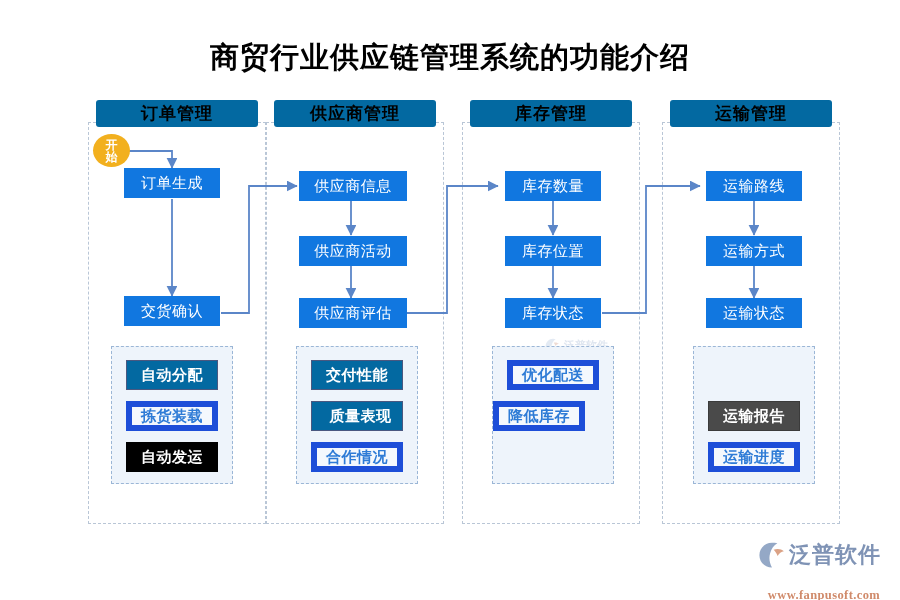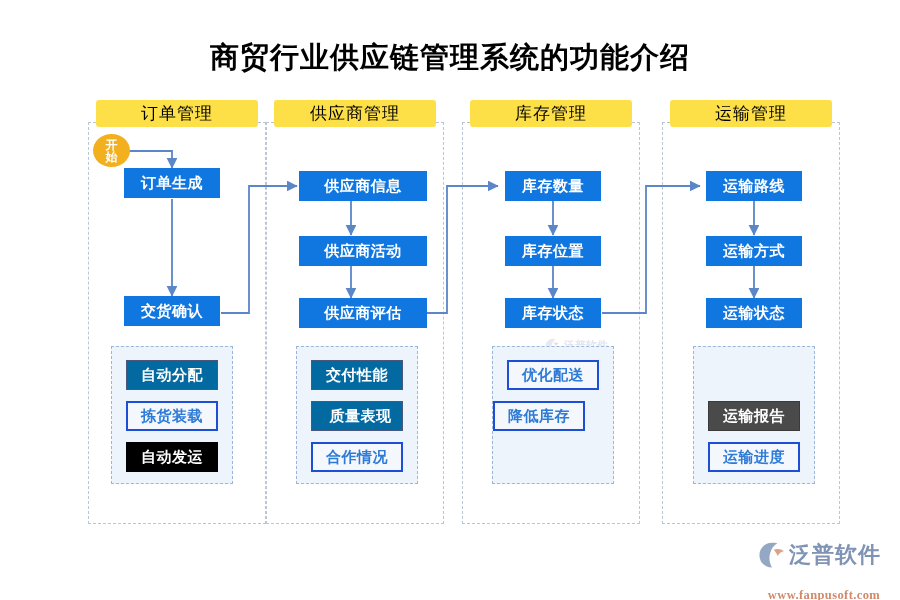--- a/index.html
+++ b/index.html
@@ -30,43 +30,43 @@
     box-sizing:border-box;
   }
   .col-frame{
     position:absolute;left:0;top:22px;width:178px;height:402px;
     border:1px dashed #b9c6d6;
     box-sizing:border-box;
     background:transparent;
   }
   .col-header{
     position:absolute;left:8px;top:0px;width:162px;height:27px;
-    background:#fde047;
+    background:#0369a1;
     border-radius:3px;
     color:#000000;
-    font-size:17px;font-weight:normal;
+    font-size:17px;font-weight:bold;
     display:flex;align-items:center;justify-content:center;
     letter-spacing:1px;
     box-sizing:border-box;
     z-index:4;
   }
 
   
   .node{
     position:absolute;
     width:96px;height:30px;
     background:#1177E0;
     color:#ffffff;
-    font-size:15px;font-weight:bold;
+    font-size:15px;font-weight:normal;
     display:flex;align-items:center;justify-content:center;
     letter-spacing:0.5px;
     z-index:5;
     white-space:nowrap;
   }
-  .node.wide{width:128px;}
+  .node.wide{width:108px;}
 
   
   .start-oval{
     position:absolute;
     width:37px;height:33px;
     background:#F2B01E;
     border-radius:50%;
     color:#ffffff;
     font-size:12px;font-weight:bold;
     display:flex;flex-direction:column;
@@ -87,21 +87,21 @@
   .chip{
     position:absolute;
     width:92px;height:30px;
     display:flex;align-items:center;justify-content:center;
     font-size:15px;font-weight:bold;
     letter-spacing:0.5px;
     box-sizing:border-box;
     white-space:nowrap;
   }
   .chip.slate{background:#0369a1;color:#ffffff;border:1px solid #4a5880;}
-  .chip.light{background:#f4f8fd;color:#2E7BD6;border:2px solid #1d4ed8;}
+  .chip.light{background:#f4f8fd;color:#2E7BD6;border:6px solid #1d4ed8;}
   .chip.black{background:#000000;color:#ffffff;border:1px solid #000000;}
   .chip.gray {background:#4A4A4A;color:#ffffff;border:1px solid #3b3b3b;}
 
   
   .svg-layer{position:absolute;left:0;top:0;width:900px;height:600px;z-index:2;}
 
   
   .watermark{
     position:absolute;left:545px;top:336px;
     width:78px;height:19px;

